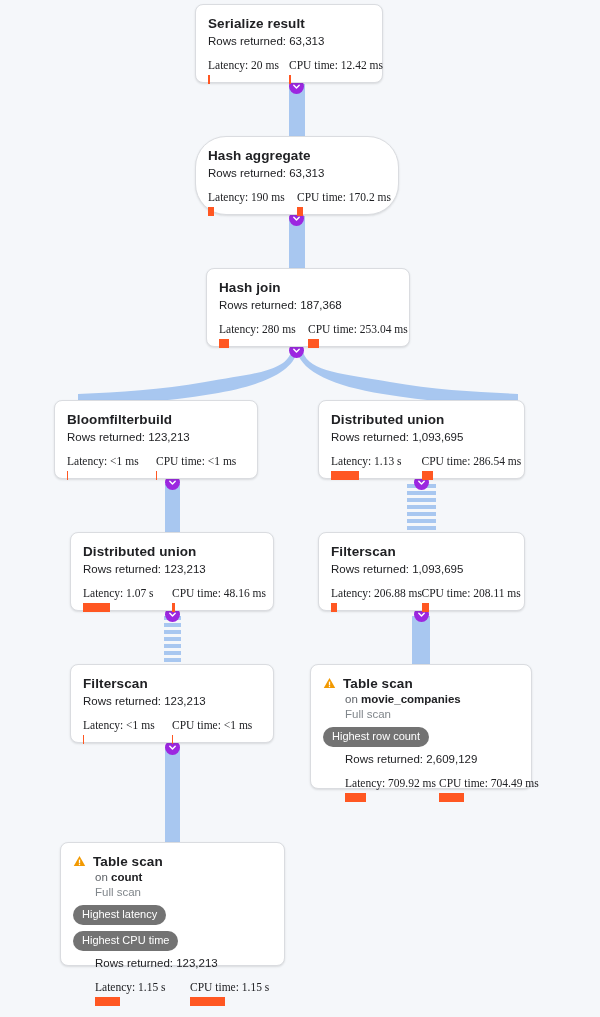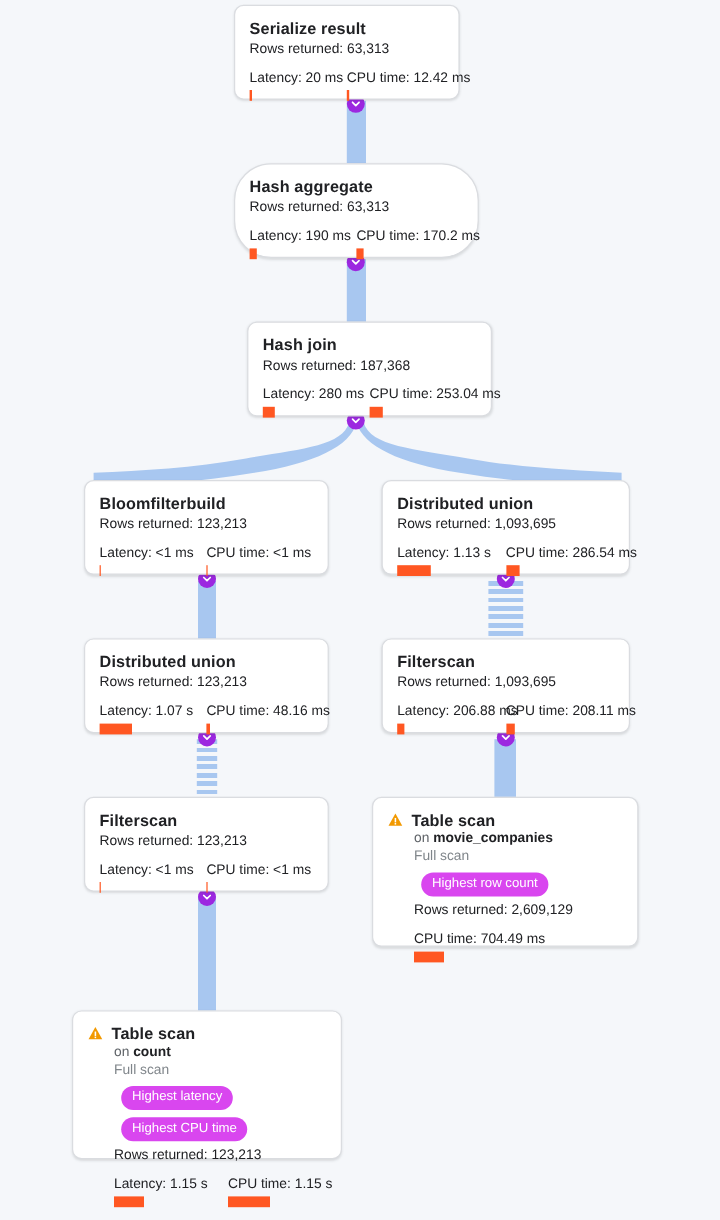--- a/index.html
+++ b/index.html
@@ -69,40 +69,40 @@
   }
   .indented { margin-left: 22px; }
 
   .badges {
     display: flex;
     flex-wrap: wrap;
     gap: 6px;
     margin: 5px 0 4px 0;
   }
   .badge {
-    background: #d946ef;
+    background: #737373;
     color: #ffffff;
     font-size: 11px;
     line-height: 1;
     padding: 4px 9px 5px 9px;
     border-radius: 10px;
     white-space: nowrap;
-    margin-left: 28px;
   }
 
   .rows {
     font-size: 11.5px;
     color: #202124;
     line-height: 16px;
     margin-top: 1px;
   }
 
   .metrics {
     display: flex;
     margin-top: 9px;
+    font-family: Liberation Serif, serif;
   }
   .metric {
     box-sizing: border-box;
   }
   .metric.left  { width: 50%; }
   .metric.right { width: 50%; }
   .metric-label {
     font-size: 11.5px;
     color: #202124;
     line-height: 14px;
@@ -267,21 +267,21 @@
       </div>
       <div class="metric right">
         <div class="metric-label">
           <span>CPU time: </span><span>253.04 ms</span>
         </div>
         <div class="metric-bar" style="width:12%"></div>
       </div>
     </div>
   </div>
 
-  <div class="node" style="left:70px; top:400px; width:204px; height:79px;">
+  <div class="node" style="left:54px; top:400px; width:204px; height:79px;">
     <div class="node-head">
       <div class="node-title">Bloomfilterbuild</div>
     </div>
     <div class="rows">
       <span>Rows returned: </span><span>123,213</span>
     </div>
     <div class="metrics">
       <div class="metric left">
         <div class="metric-label">
           <span>Latency: </span><span>&lt;1 ms</span>
@@ -404,20 +404,26 @@
       <span>on </span><b>movie_companies</b>
     </div>
     <div class="node-sub muted indented">Full scan</div>
     <div class="badges indented">
       <span class="badge">Highest row count</span>
     </div>
     <div class="rows indented">
       <span>Rows returned: </span><span>2,609,129</span>
     </div>
     <div class="metrics indented" style="width:188px;">
+      <div class="metric left">
+        <div class="metric-label">
+          <span>Latency: </span><span>709.92 ms</span>
+        </div>
+        <div class="metric-bar" style="width:22%"></div>
+      </div>
       <div class="metric right">
         <div class="metric-label">
           <span>CPU time: </span><span>704.49 ms</span>
         </div>
         <div class="metric-bar" style="width:27%"></div>
       </div>
     </div>
   </div>
 
   <div class="node" style="left:60px; top:842px; width:225px; height:124px;">

